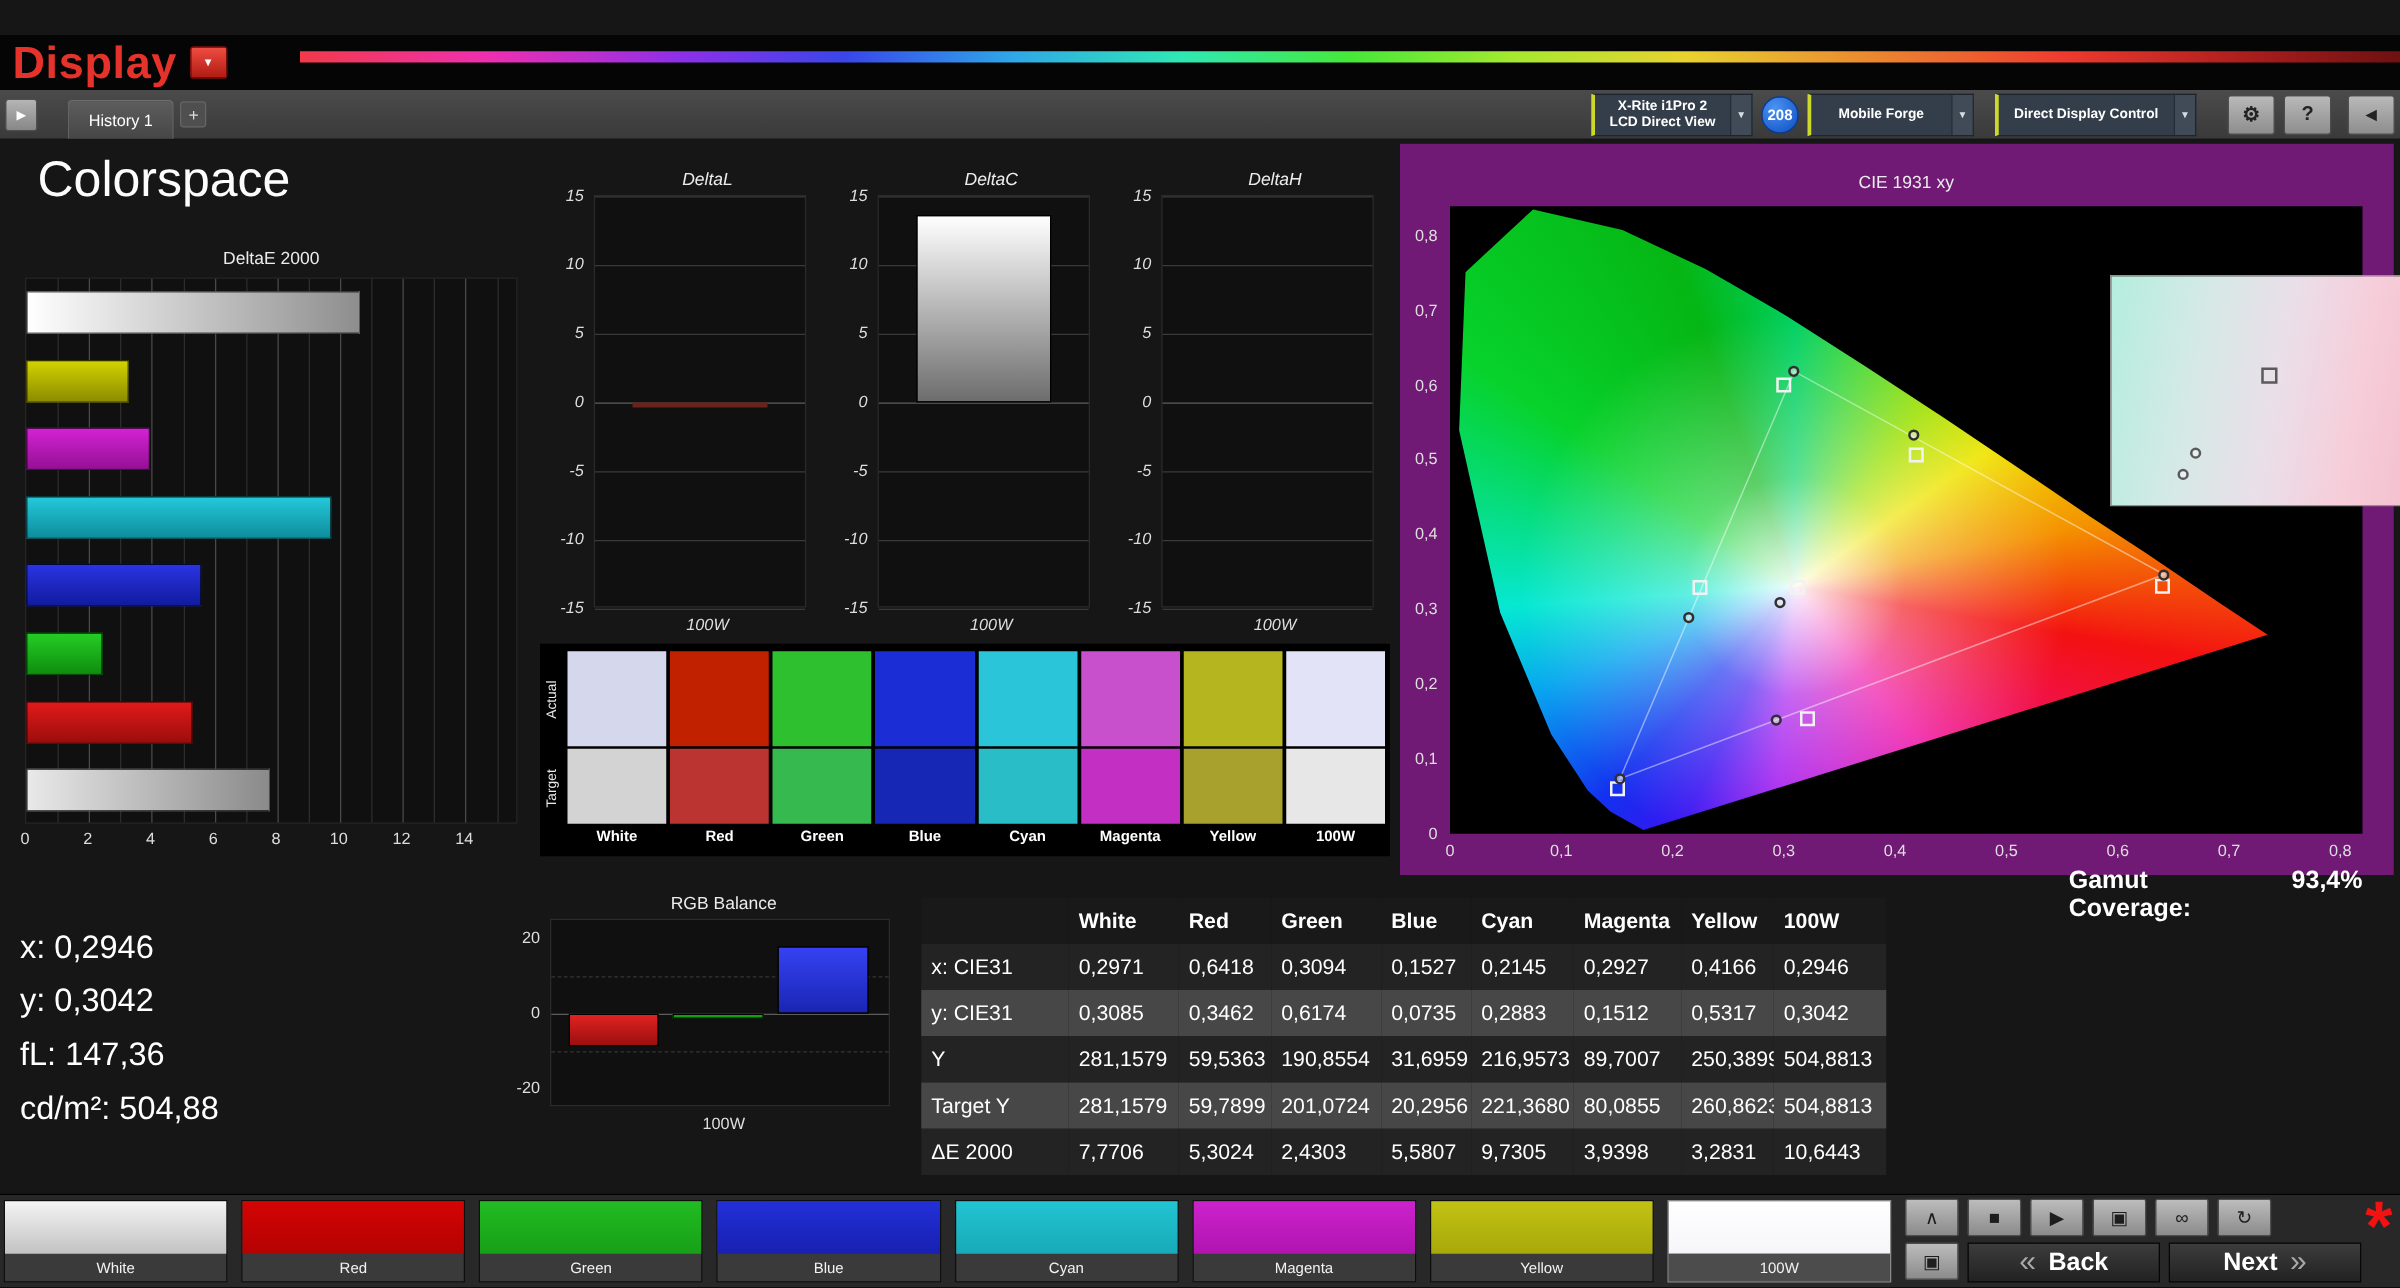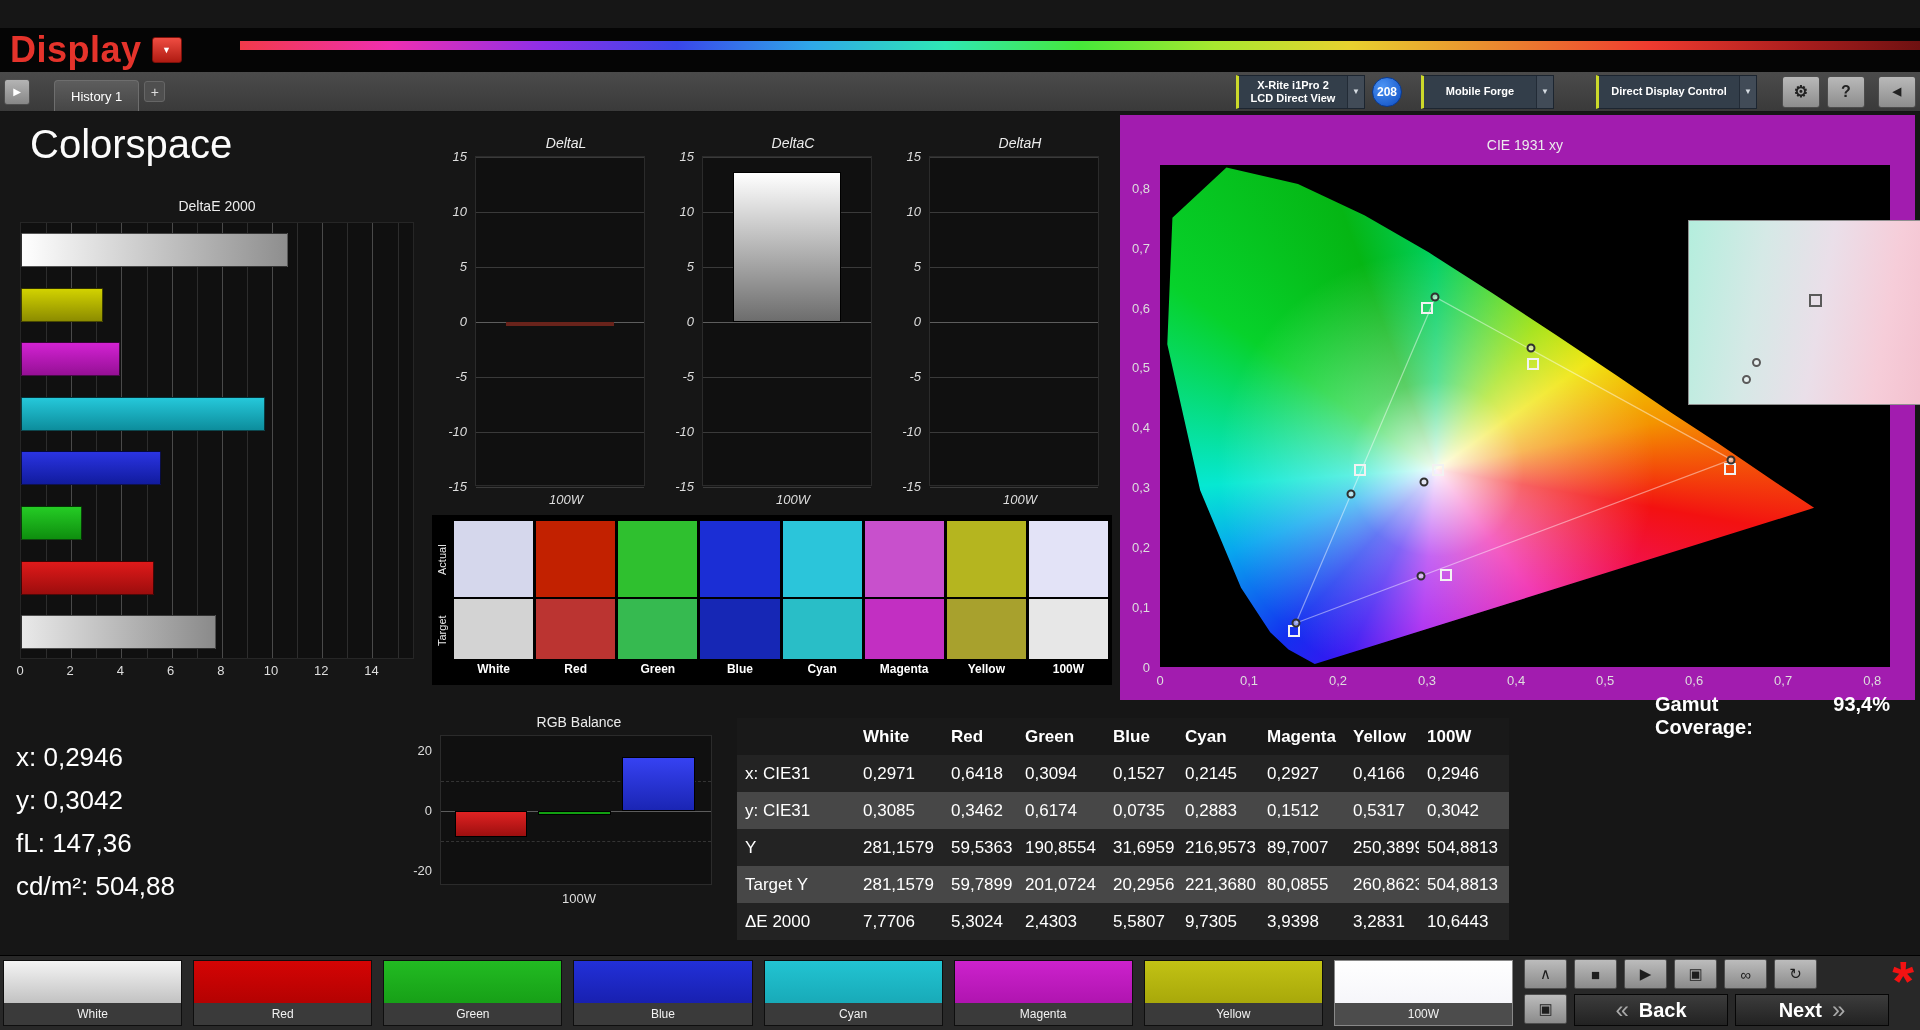--- a/index.html
+++ b/index.html
@@ -37,22 +37,22 @@
                border-radius:4px 4px 0 0;color:#fff;font-size:13px;cursor:pointer;}
   #tab-add{margin-left:5px;width:21px;height:21px;background:#4f4f4f;border:1px solid #666;border-radius:3px;
            color:#ddd;display:flex;align-items:center;justify-content:center;font-size:14px;cursor:pointer;}
   #tab-right{margin-left:auto;display:flex;align-items:center;gap:7px;}
   .dd{display:flex;height:34px;background:#333e4a;border:1px solid #1c2530;border-left:3px solid #ccd92b;cursor:pointer;}
   .dd-text{display:flex;flex-direction:column;justify-content:center;padding:0 10px;color:#fff;
            font-size:11px;font-weight:700;line-height:13px;text-align:center;}
   .dd-arrow{width:17px;background:#414b57;border-left:1px solid #222b36;display:flex;align-items:center;
             justify-content:center;color:#d6dce2;font-size:8px;}
   #meter-dd .dd-text{min-width:108px;}
-  #source-dd{margin-left:12px;} #source-dd .dd-text{min-width:112px;}
-  #ddc-dd{margin-left:35px;} #ddc-dd .dd-text{min-width:140px;}
+  #source-dd{} #source-dd .dd-text{min-width:112px;}
+  #ddc-dd{margin-left:10px;} #ddc-dd .dd-text{min-width:140px;}
   #badge{width:30px;height:30px;border-radius:50%;background:radial-gradient(circle at 35% 30%,#4b93f4,#0d4cc0);
          border:1px solid #093a92;color:#fff;font-size:12px;font-weight:700;display:flex;align-items:center;justify-content:center;cursor:pointer;}
   .icon-btn{width:38px;height:32px;background:linear-gradient(#b9b9b9,#8d8d8d);border:1px solid #4c4c4c;border-radius:3px;
             display:flex;align-items:center;justify-content:center;color:#222;font-size:16px;font-weight:700;cursor:pointer;}
   #gear-btn{margin-left:18px;}
   #collapse-btn{margin-left:6px;font-size:11px;}
 
   
   #page-title{position:absolute;left:30px;top:122px;font-size:40px;color:#fcfcfc;}
 
@@ -95,21 +95,21 @@
   #swatch-panel{position:absolute;left:432px;top:515px;width:680px;height:170px;background:#000;}
   .vlabel{position:absolute;left:3px;width:14px;color:#eaeaea;font-size:11px;writing-mode:vertical-rl;
           transform:rotate(180deg);display:flex;align-items:center;justify-content:center;}
   #vlabel-actual{top:8px;height:74px;} #vlabel-target{top:86px;height:60px;}
   #swatch-cols{position:absolute;left:22px;top:6px;right:4px;display:flex;gap:3px;}
   .swcol{flex:1;display:flex;flex-direction:column;}
   .sw-a{height:76px;} .sw-t{height:60px;margin-top:2px;}
   .sw-l{height:20px;display:flex;align-items:center;justify-content:center;color:#fff;font-size:12px;font-weight:700;}
 
   
-  #cie-panel{position:absolute;left:1120px;top:115px;width:795px;height:585px;background:#a21caf;}
+  #cie-panel{position:absolute;left:1120px;top:115px;width:795px;height:585px;background:#701a75;}
   #cie-title{position:absolute;left:40px;top:22px;width:730px;text-align:center;font-size:14px;color:#ececec;}
   #cie-plot{position:absolute;left:40px;top:50px;width:730px;height:502px;background:#000;}
   #cie-horseshoe{position:absolute;inset:0;
     background:
       radial-gradient(circle at 37.8% 60.6%, rgba(255,255,255,.95) 0%, rgba(255,255,255,.35) 16%, rgba(255,255,255,0) 40%),
       conic-gradient(from 0deg at 37.8% 60.6%,
         #00d060 0deg,#9ce000 35deg,#efe400 55deg,#f49300 78deg,#f31111 100deg,#ef12a6 142deg,
         #a213ef 185deg,#3b13f2 205deg,#1330ef 222deg,#08a6ef 248deg,#06e8d2 266deg,
         #07d22b 305deg,#05b614 340deg,#00d060 360deg);
     clip-path:polygon(21.2% 99.4%,17.6% 96.5%,15.1% 93.1%,11.1% 84.2%,5.5% 64.8%,1% 35.7%,1.7% 10.5%,

